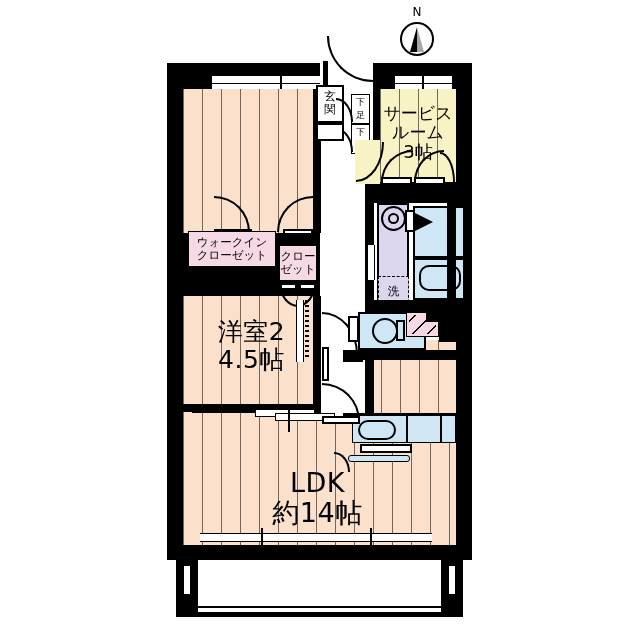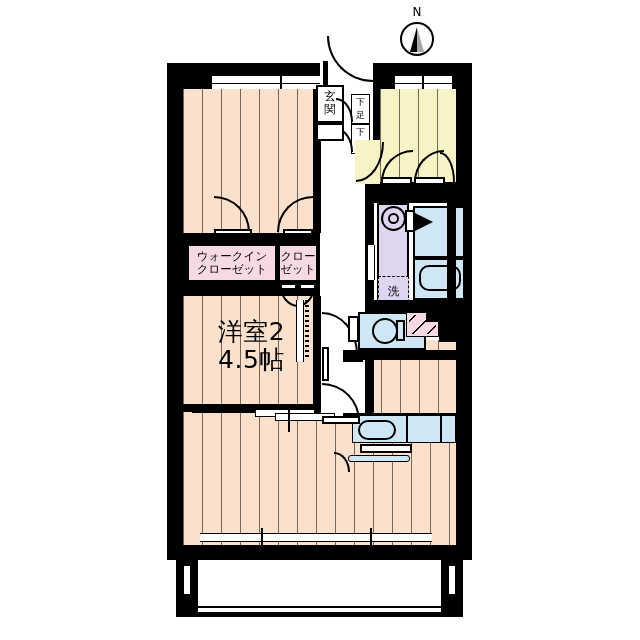--- a/index.html
+++ b/index.html
@@ -218,20 +218,21 @@
     <span class="lbl-tiny">下<br>足</span>
   </div>
   <div class="vertbox" style="left:351px; top:124px; width:19px; height:30px;">
     <span class="lbl-tiny">下<br>足</span>
   </div>
 
   <div class="arc arc-tr" style="left:336px; top:98px; width:17px; height:24px; border-width:2px;"></div>
   <div class="arc arc-tr" style="left:336px; top:128px; width:17px; height:24px; border-width:2px;"></div>
   <div class="abs white ol" style="left:316px; top:123px; width:28px; height:18px;"></div>
 
+  <div class="lbl lbl-srv" style="left:380px; top:104px; width:76px;">サービス<br>ルーム<br><span style="font-size:18px;">3帖</span></div>
 
   <div class="arc arc-tl" style="left:381px; top:150px; width:32px; height:32px;"></div>
   <div class="arc arc-tl" style="left:414px; top:150px; width:30px; height:32px;"></div>
   <div class="arc arc-tr" style="left:440px; top:152px; width:15px; height:30px; border-width:2px;"></div>
   <div class="abs white ol" style="left:381px; top:177px; width:31px; height:8px;"></div>
   <div class="abs white ol" style="left:414px; top:177px; width:31px; height:8px;"></div>
 
   <div class="abs service" style="left:355px; top:140px; width:25px; height:44px;"></div>
   <div class="arc arc-br" style="left:356px; top:142px; width:28px; height:40px;"></div>
 
@@ -239,21 +240,21 @@
     <span>クローゼット</span>
   </div>
 
 
   <div class="arc arc-tr" style="left:214px; top:196px; width:36px; height:36px;"></div>
   <div class="arc arc-tl" style="left:277px; top:196px; width:36px; height:36px;"></div>
   <div class="abs white ol" style="left:283px; top:229px; width:30px; height:7px;"></div>
   <div class="abs white ol" style="left:214px; top:229px; width:38px; height:7px;"></div>
 
   <div class="abs wall" style="left:183px; top:233px; width:137px; height:63px;"></div>
-  <div class="tagbox" style="left:188px; top:245px; width:88px; height:36px; font-size:11.5px;">
+  <div class="tagbox" style="left:188px; top:231px; width:88px; height:36px; font-size:11.5px;">
     <span>ウォークイン
 クローゼット</span>
   </div>
   <div class="tagbox" style="left:279px; top:245px; width:38px; height:36px; font-size:11.5px;">
     <span>クロー
 ゼット</span>
   </div>
 
   <div class="arc arc-bl" style="left:279px; top:283px; width:19px; height:24px; border-width:2px;"></div>
   <div class="arc arc-br" style="left:297px; top:283px; width:19px; height:24px; border-width:2px;"></div>
@@ -309,20 +310,21 @@
   <div class="sink-oval" style="left:358px; top:420px; width:38px; height:20px;"></div>
   <div class="abs" style="left:406px; top:415px; width:1.8px; height:28px; background:#000;"></div>
   <div class="abs" style="left:440px; top:415px; width:1.8px; height:28px; background:#000;"></div>
   <div class="abs white ol" style="left:360px; top:444px; width:52px; height:9px;"></div>
   <div class="hob" style="left:348px; top:455px; width:62px; height:7px;"></div>
   <div class="arc arc-tr" style="left:334px; top:452px; width:16px; height:20px; border-width:2px;"></div>
 
   <div class="arc arc-tr" style="left:322px; top:383px; width:38px; height:38px;"></div>
   <div class="abs white ol" style="left:322px; top:416px; width:38px; height:8px;"></div>
 
+  <div class="lbl lbl-ldk" style="left:225px; top:468px; width:185px;">LDK<br>約14帖</div>
 
   <div class="win" style="left:200px; top:533px; width:116px; height:9px;"></div>
   <div class="win" style="left:316px; top:533px; width:116px; height:9px;"></div>
   <div class="sash abs" style="left:261px; top:528px; width:2px; height:24px;"></div>
   <div class="sash abs" style="left:370px; top:528px; width:2px; height:24px;"></div>
 
   <div class="abs wall" style="left:176px; top:560px; width:22px; height:32px;"></div>
   <div class="abs wall" style="left:176px; top:592px; width:22px; height:20px;"></div>
   <div class="abs wall" style="left:441px; top:560px; width:22px; height:32px;"></div>
   <div class="abs wall" style="left:441px; top:592px; width:22px; height:20px;"></div>

